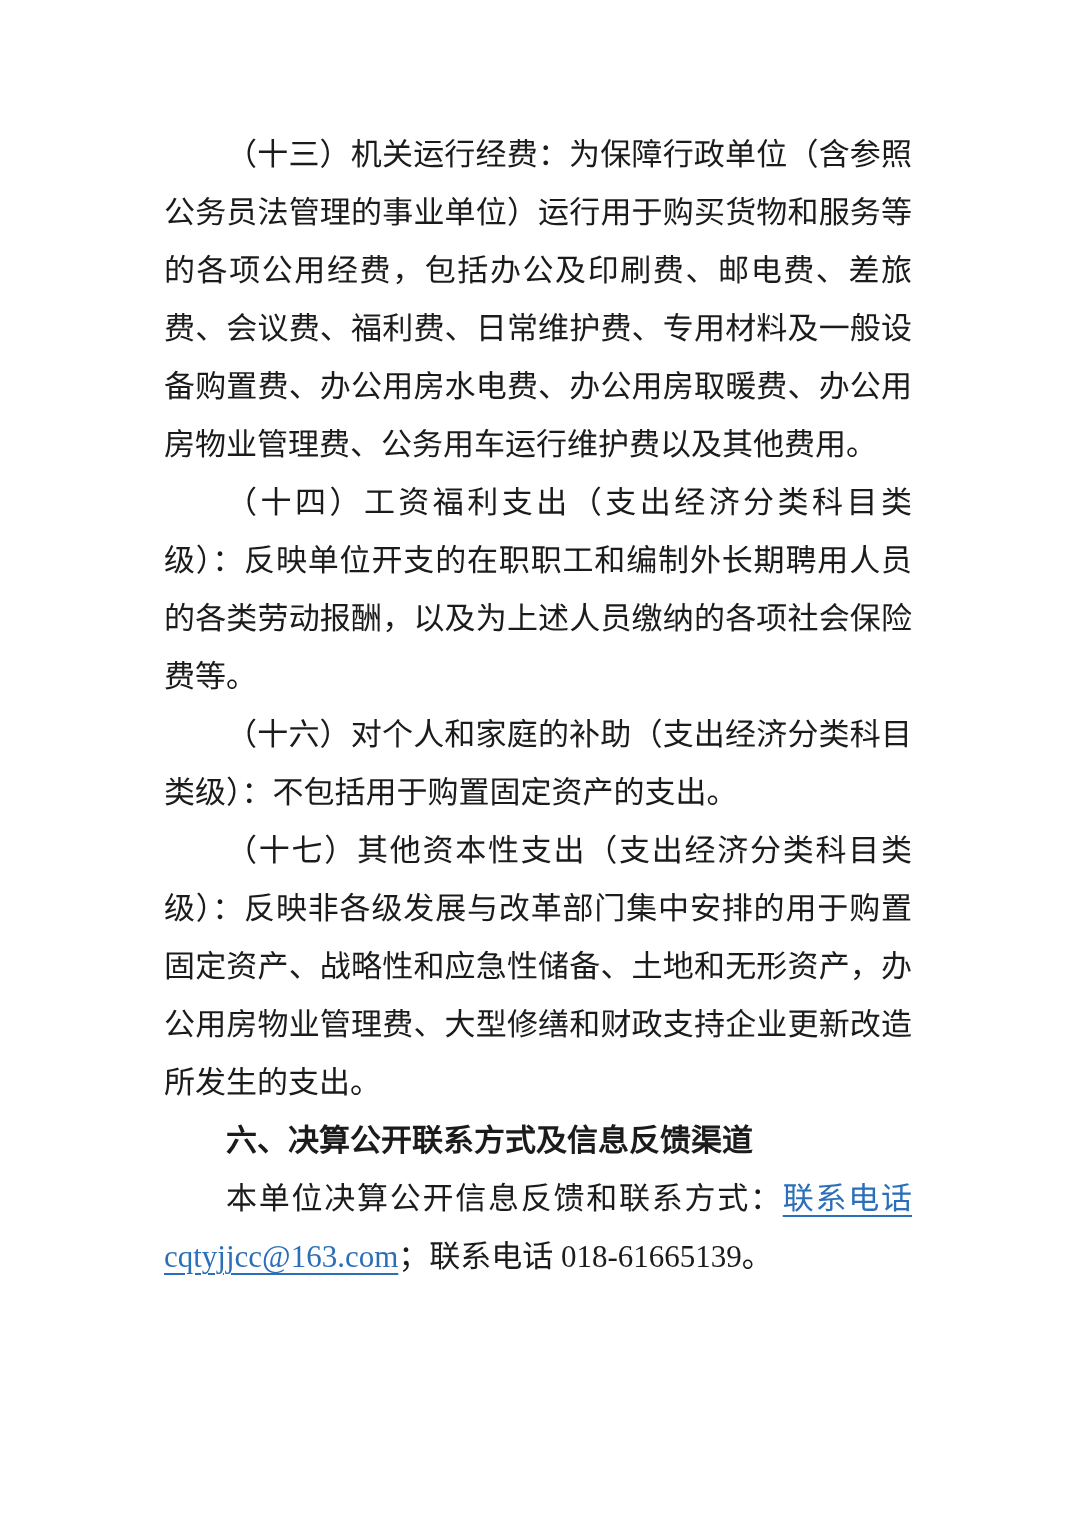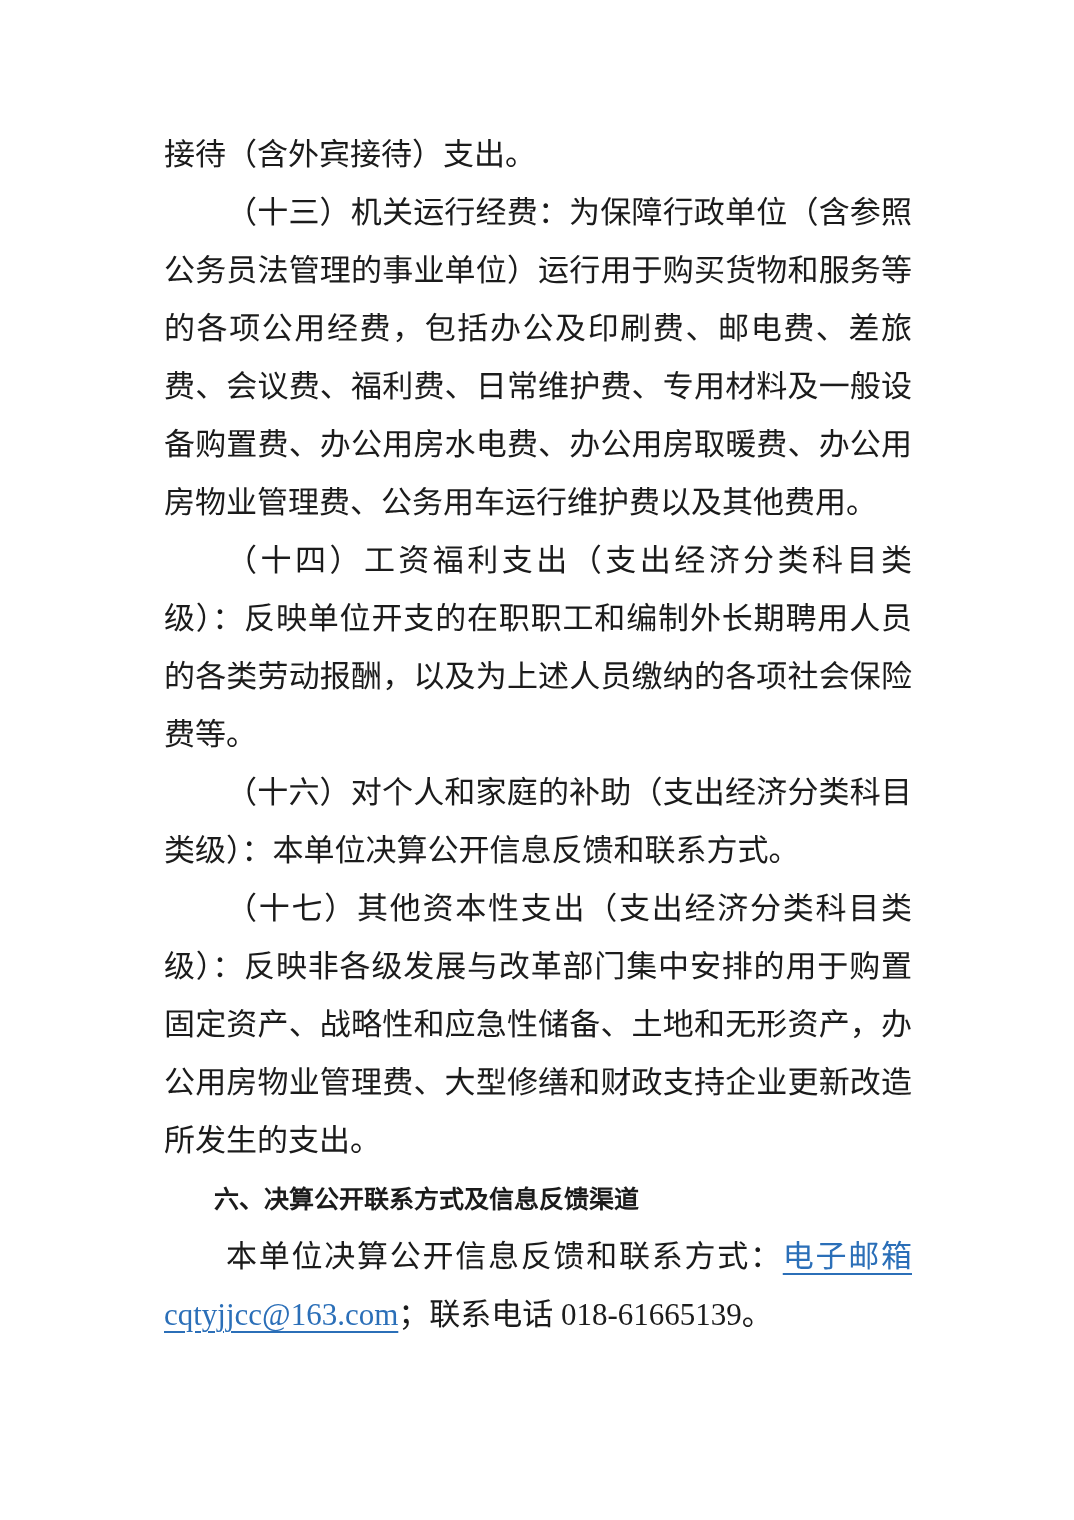--- a/index.html
+++ b/index.html
@@ -24,61 +24,58 @@
     text-align: justify;
   }
   .indent {
     text-indent: 2em;
   }
   .lead {
     font-weight: 400;
   }
   .heading {
     margin: 0;
-    font-size: 25px;
+    font-size: 31px;
     line-height: 58px;
     font-weight: 700;
     font-family: "Liberation Sans", "DejaVu Sans", sans-serif;
     text-indent: 2em;
     text-align: left;
   }
   .link {
     color: #2b6fb8;
     text-decoration: underline;
     text-decoration-color: #2b6fb8;
     text-decoration-thickness: 2px;
     text-underline-offset: 6px;
     cursor: pointer;
   }
 </style>
 </head>
 <body>
 
 <div class="page">
 
-  <p class="para">
-    <span>接待（含外宾接待）支出。</span>
-  </p>
 
   <p class="para indent">
     <strong class="lead">（十三）机关运行经费：</strong><span>为保障行政单位（含参照公务员法管理的事业单位）运行用于购买货物和服务等的各项公用经费，包括办公及印刷费、邮电费、差旅费、会议费、福利费、日常维护费、专用材料及一般设备购置费、办公用房水电费、办公用房取暖费、办公用房物业管理费、公务用车运行维护费以及其他费用。</span>
   </p>
 
   <p class="para indent">
     <strong class="lead">（十四）工资福利支出（支出经济分类科目类级）：</strong><span>反映单位开支的在职职工和编制外长期聘用人员的各类劳动报酬，以及为上述人员缴纳的各项社会保险费等。</span>
   </p>
 
 
   <p class="para indent">
-    <strong class="lead">（十六）对个人和家庭的补助（支出经济分类科目类级）：</strong><span>本单位决算公开信息反馈和联系方式。</span>
+    <strong class="lead">（十六）对个人和家庭的补助（支出经济分类科目类级）：</strong><span>不包括用于购置固定资产的支出。</span>
   </p>
 
   <p class="para indent">
     <strong class="lead">（十七）其他资本性支出（支出经济分类科目类级）：</strong><span>反映非各级发展与改革部门集中安排的用于购置固定资产、战略性和应急性储备、土地和无形资产，办公用房物业管理费、大型修缮和财政支持企业更新改造所发生的支出。</span>
   </p>
 
   <h2 class="heading">六、决算公开联系方式及信息反馈渠道</h2>
 
   <p class="para indent">
-    <span>本单位决算公开信息反馈和联系方式：</span><a class="link" href="#"><span>电子邮箱</span><span>cqtyjjcc@163.com</span></a><span>；联系电话 018-61665139。</span>
+    <span>本单位决算公开信息反馈和联系方式：</span><a class="link" href="#"><span>联系电话</span><span>cqtyjjcc@163.com</span></a><span>；联系电话 018-61665139。</span>
   </p>
 
 </div>
 
 </body></html>

